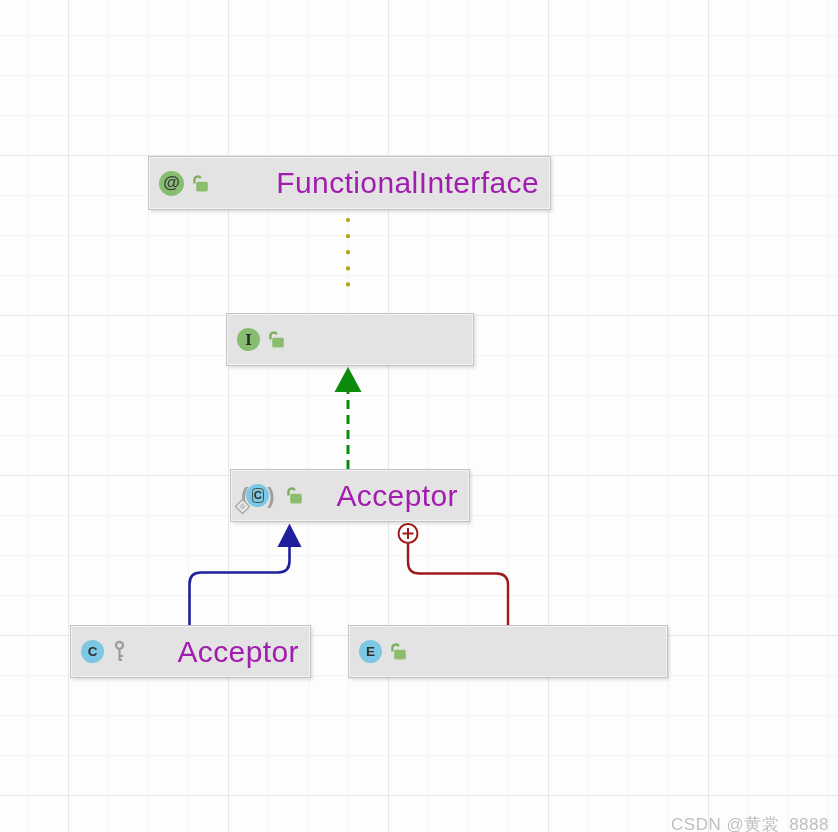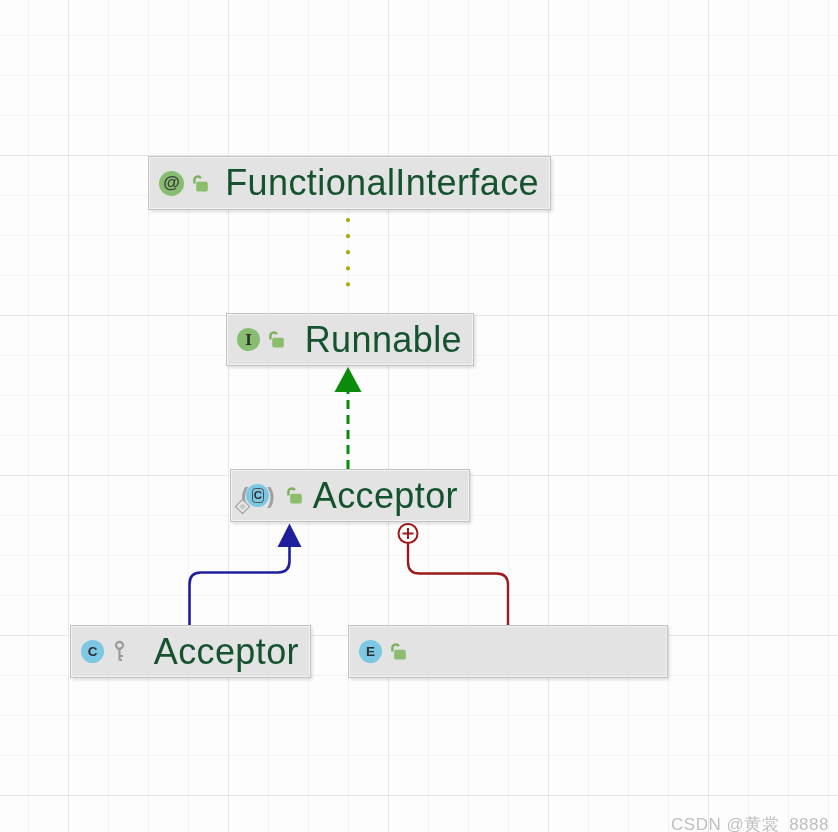--- a/index.html
+++ b/index.html
@@ -21,21 +21,21 @@
   }
   svg.edges{position:absolute;left:0;top:0;width:838px;height:832px;}
 
   .node{
     position:absolute;display:flex;align-items:center;
     background:#e3e3e3;border:1px solid #c3c3c3;
     box-shadow:inset 0 0 0 1px rgba(255,255,255,.55),1.5px 2px 3px rgba(0,0,0,.13);
     padding:0 8px 0 10px;box-sizing:border-box;white-space:nowrap;
   }
   .node .label{
-    margin-left:auto;font-size:36px;color:#14532d;letter-spacing:.4px;padding-right:3px;
+    margin-left:auto;font-size:30px;color:#a21caf;letter-spacing:.4px;padding-right:3px;
   }
   #n-functional-interface{left:148px;top:156px;width:403px;height:54px;}
   #n-runnable{left:226px;top:313px;width:248px;height:53px;}
   #n-acceptor-anon{left:230px;top:469px;width:240px;height:53px;}
   #n-acceptor-class{left:70px;top:625px;width:241px;height:53px;}
   #n-acceptor-state{left:348px;top:625px;width:320px;height:53px;}
 
   .badge{
     display:inline-flex;align-items:center;justify-content:center;
     width:23px;height:23px;border-radius:50%;
@@ -99,21 +99,20 @@
   </div>
 
   <div class="node" id="n-runnable">
     <span class="badge green iface">I</span>
     <span class="lockicon">
       <svg width="19" height="19" viewBox="0 0 19 19">
         <path d="M3.4 9.5 V6 A3.4 3.4 0 0 1 9.8 4.3" fill="none" stroke="#7cb05e" stroke-width="2.4"></path>
         <rect x="5.2" y="7.8" width="11.6" height="9.6" rx="1.6" fill="#8cbd6c"></rect>
       </svg>
     </span>
-    <span class="label">Runnable</span>
   </div>
 
   <div class="node" id="n-acceptor-anon">
     <span class="anon">
       <span class="paren">(</span>
       <span class="badge cyan">
           <span class="boxc">C</span>
         </span>
       <span class="paren">)</span>
       <span class="diamond"></span>

